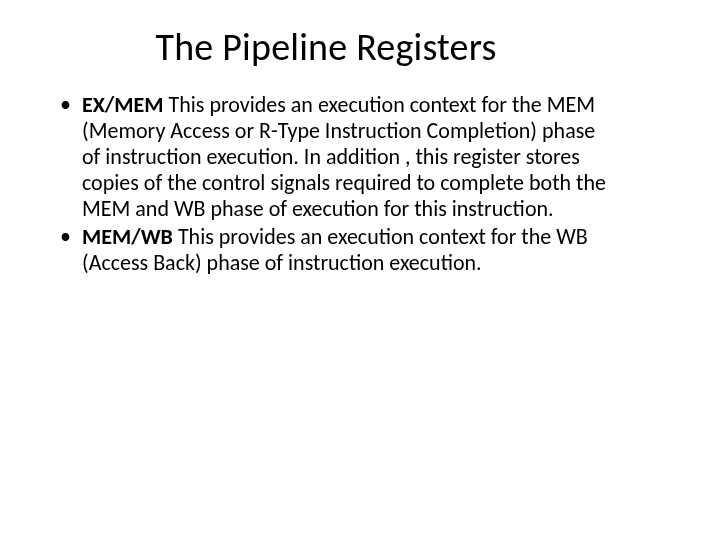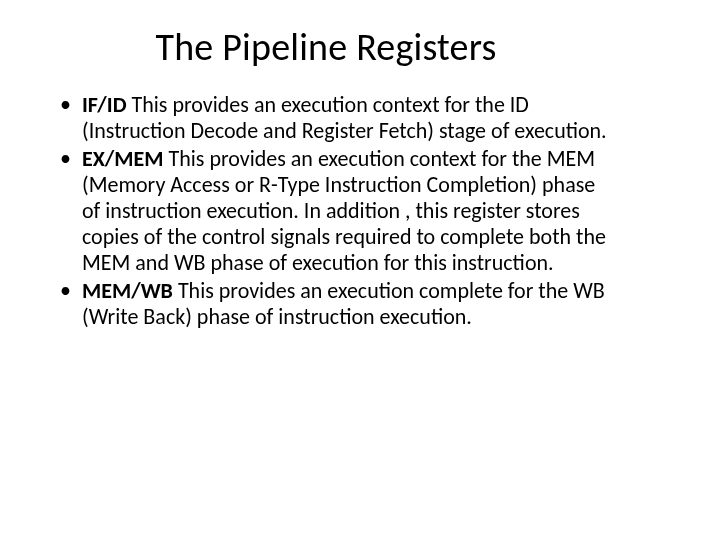--- a/index.html
+++ b/index.html
@@ -49,22 +49,19 @@
     font-weight: 700;
   }
 </style>
 </head>
 <body>
 
 <div class="slide">
   <h1 class="title">The Pipeline Registers</h1>
   <ul class="body">
     <li>
-      <span class="term">IF/ID</span><span>   This provides an execution context for the ID (Instruction Decode and Register Fetch) stage of execution.</span>
-    </li>
-    <li>
       <span class="term">EX/MEM</span><span>   This provides an execution context for the MEM (Memory Access or R-Type Instruction Completion) phase of instruction execution.  In addition , this register stores copies of the control signals required to complete both the MEM and WB phase of execution for this instruction.</span>
     </li>
     <li>
-      <span class="term">MEM/WB</span><span>   This provides an execution complete for the WB (Write Back) phase of instruction execution.</span>
+      <span class="term">MEM/WB</span><span>   This provides an execution context for the WB (Access Back) phase of instruction execution.</span>
     </li>
   </ul>
 </div>
 
 </body></html>

